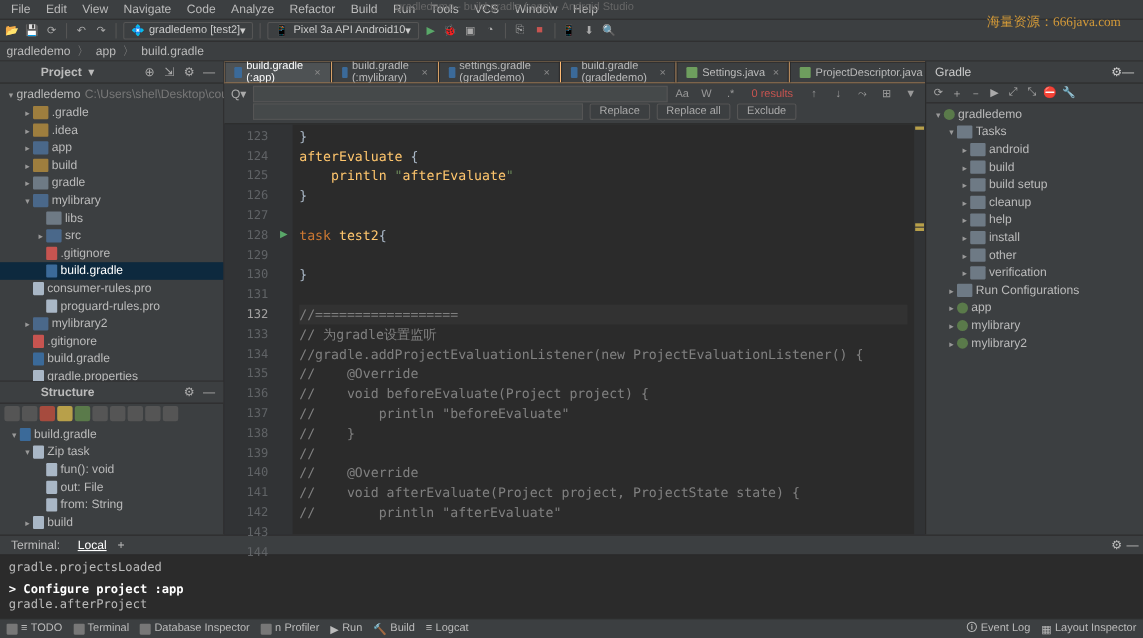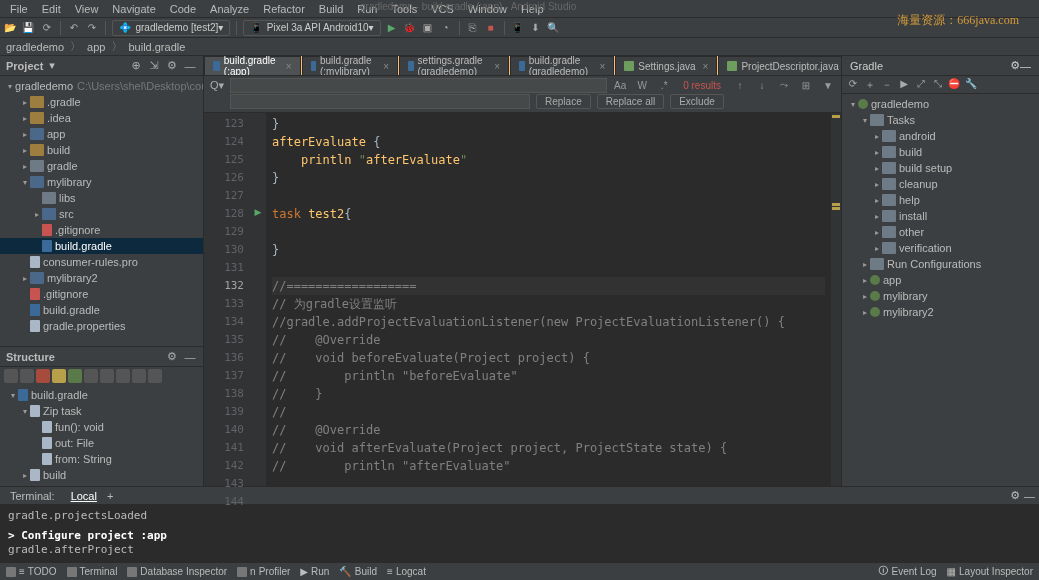--- a/index.html
+++ b/index.html
@@ -40,21 +40,21 @@
   .main { flex:1; display:flex; min-height:0; }
   
   .project-panel {
     width:204px; background:#3c3f41; border-right:1px solid #2b2b2b;
     display:flex; flex-direction:column;
   }
   .panel-header {
     height:20px; display:flex; align-items:center; padding:0 6px; gap:4px;
     border-bottom:1px solid #2b2b2b; background:#3c3f41;
   }
-  .panel-header .title { font-weight:bold; color:#bbbbbb; }
+  .panel-header .title { font-weight:bold; color:#bbbbbb;margin-left:31px; }
   .panel-header .spacer{flex:1;}
   .panel-header .hicon{color:#aaa; width:14px; text-align:center;}
   .tree {
     flex:1; overflow:auto; font-size:11px; padding:2px 0;
   }
   .tree-item {
     display:flex; align-items:center; height:16px; padding-right:4px; white-space:nowrap;
   }
   .tree-item.selected { background:#0d293e; color:#fff; }
   .tree-item .tw { width:10px; text-align:center; color:#999; font-size:8px;}
@@ -284,20 +284,25 @@
         </div>
         <div class="tree-item selected" style="padding-left: 32px;">
           <span class="tw"></span>
           <span class="ico gradle"></span>
           <span class="label">build.gradle</span>
         </div>
         <div class="tree-item" style="padding-left: 20px;">
           <span class="tw"></span>
           <span class="ico file"></span>
           <span class="label">consumer-rules.pro</span>
+        </div>
+        <div class="tree-item" style="padding-left: 32px;">
+          <span class="tw"></span>
+          <span class="ico file"></span>
+          <span class="label">proguard-rules.pro</span>
         </div>
         <div class="tree-item" style="padding-left: 20px;">
           <span class="tw">▸</span>
           <span class="ico folder-bl"></span>
           <span class="label">mylibrary2</span>
         </div>
         <div class="tree-item" style="padding-left: 20px;">
           <span class="tw"></span>
           <span class="ico git"></span>
           <span class="label">.gitignore</span>

